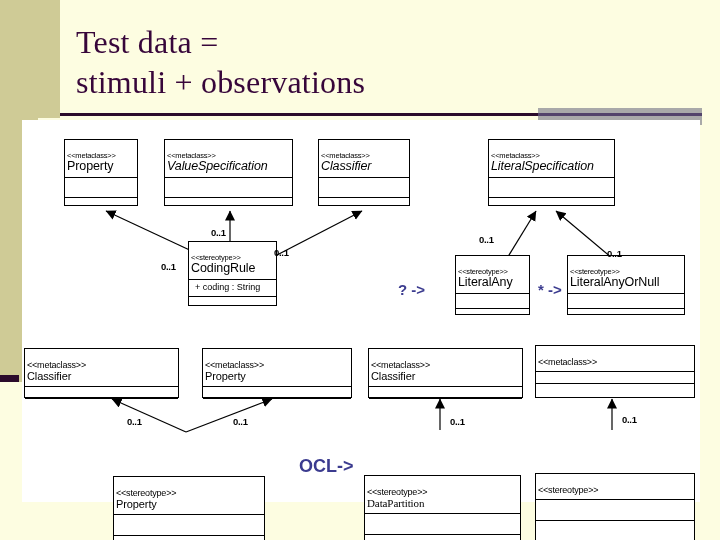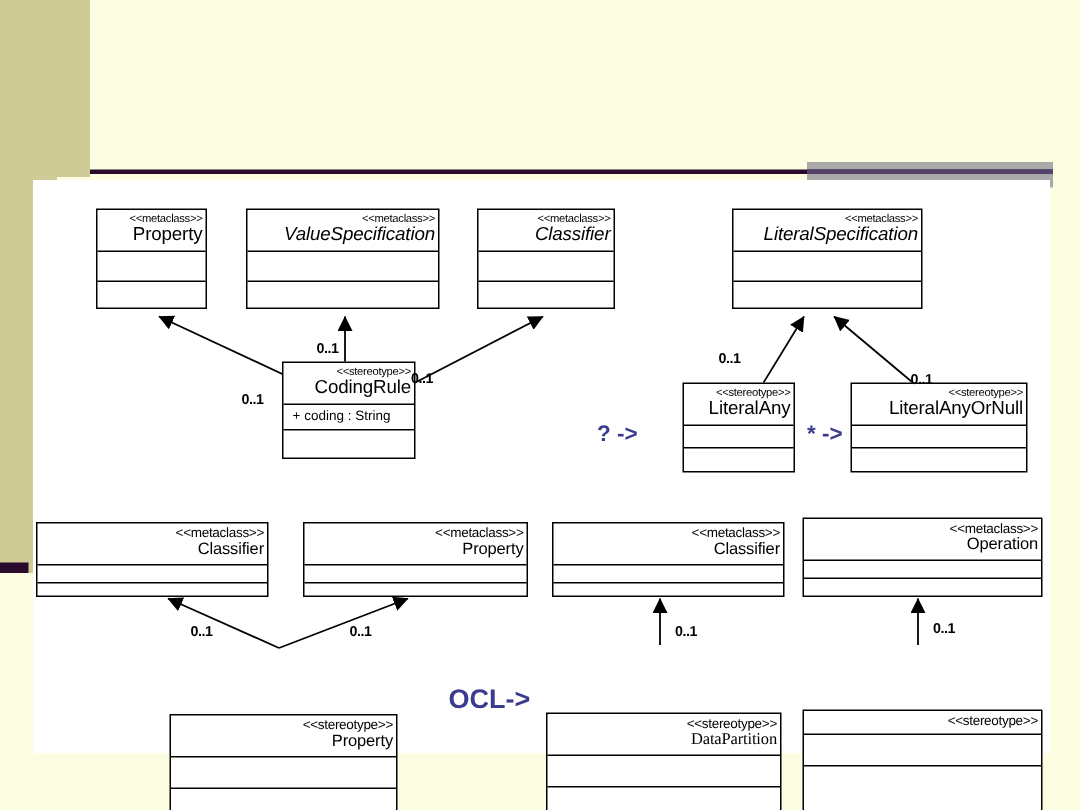--- a/index.html
+++ b/index.html
@@ -57,24 +57,25 @@
   }
 
   
   .uml{
     position:absolute;
     background:#fff;
     border:1.4px solid #000;
     box-sizing:border-box;
   }
   .uml .hdr{
-    text-align:right;
+    text-align:left;
     padding:2px 2px 3px 2px;
     border-bottom:1.4px solid #000;
     line-height:1.08;
+    margin-top:10px;
   }
   .uml .stereo{
     display:block;
     font-size:7.5px;
     color:#000;
     letter-spacing:-.2px;
   }
   .uml .nm{
     display:block;
     font-size:12.5px;
@@ -117,20 +118,24 @@
 </style>
 </head>
 <body>
 
 <div class="slide">
 
   <div class="left-band"></div>
   <div class="left-band-notch"></div>
   <div class="left-dash"></div>
 
+  <div class="title">
+    <div class="title-line">Test data =</div>
+    <div class="title-line">stimuli + observations</div>
+  </div>
 
   <div class="rule-gray"></div>
   <div class="rule-line"></div>
   <div class="rule-line2"></div>
 
   <div class="canvas"></div>
 
   <svg class="links" viewBox="0 0 720 540">
     <defs>
       <marker id="genArrow" markerWidth="11" markerHeight="11" refX="9.6" refY="5" orient="auto" markerUnits="userSpaceOnUse">
@@ -245,21 +250,20 @@
       <span class="stereo" style="font-size:9px;">&lt;&lt;metaclass&gt;&gt;</span>
       <span class="nm" style="font-size:11px;">Classifier</span>
     </div>
     <div class="comp" style="height:12px;"></div>
     <div class="comp" style="height:11px;"></div>
   </div>
 
   <div class="uml" style="left:535px;top:345px;width:160px;height:53px;">
     <div class="hdr">
       <span class="stereo" style="font-size:9px;">&lt;&lt;metaclass&gt;&gt;</span>
-      <span class="nm" style="font-size:11px;">Operation</span>
     </div>
     <div class="comp" style="height:12px;"></div>
     <div class="comp" style="height:12px;"></div>
   </div>
 
   <div class="uml" style="left:113px;top:476px;width:152px;height:80px;">
     <div class="hdr">
       <span class="stereo" style="font-size:9px;">&lt;&lt;stereotype&gt;&gt;</span>
       <span class="nm" style="font-size:11px;">Property</span>
     </div>

